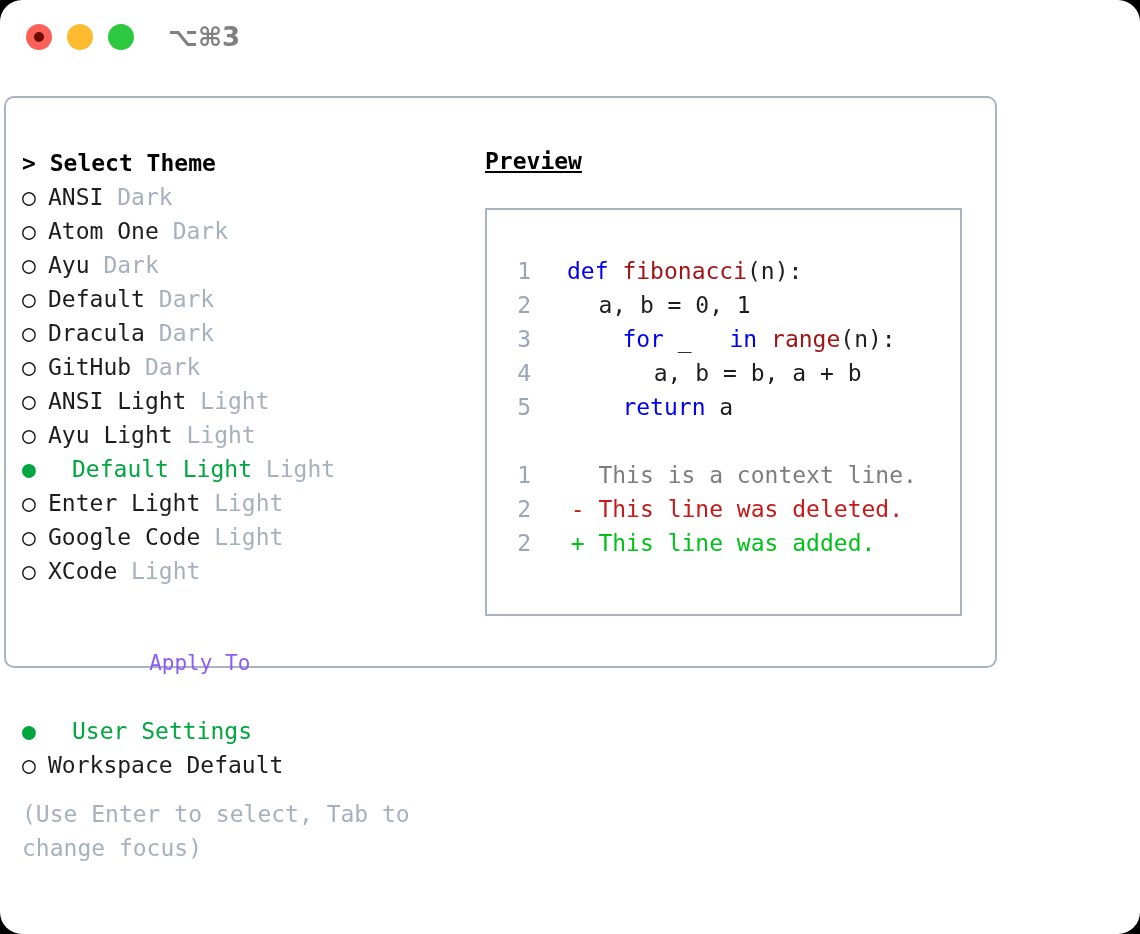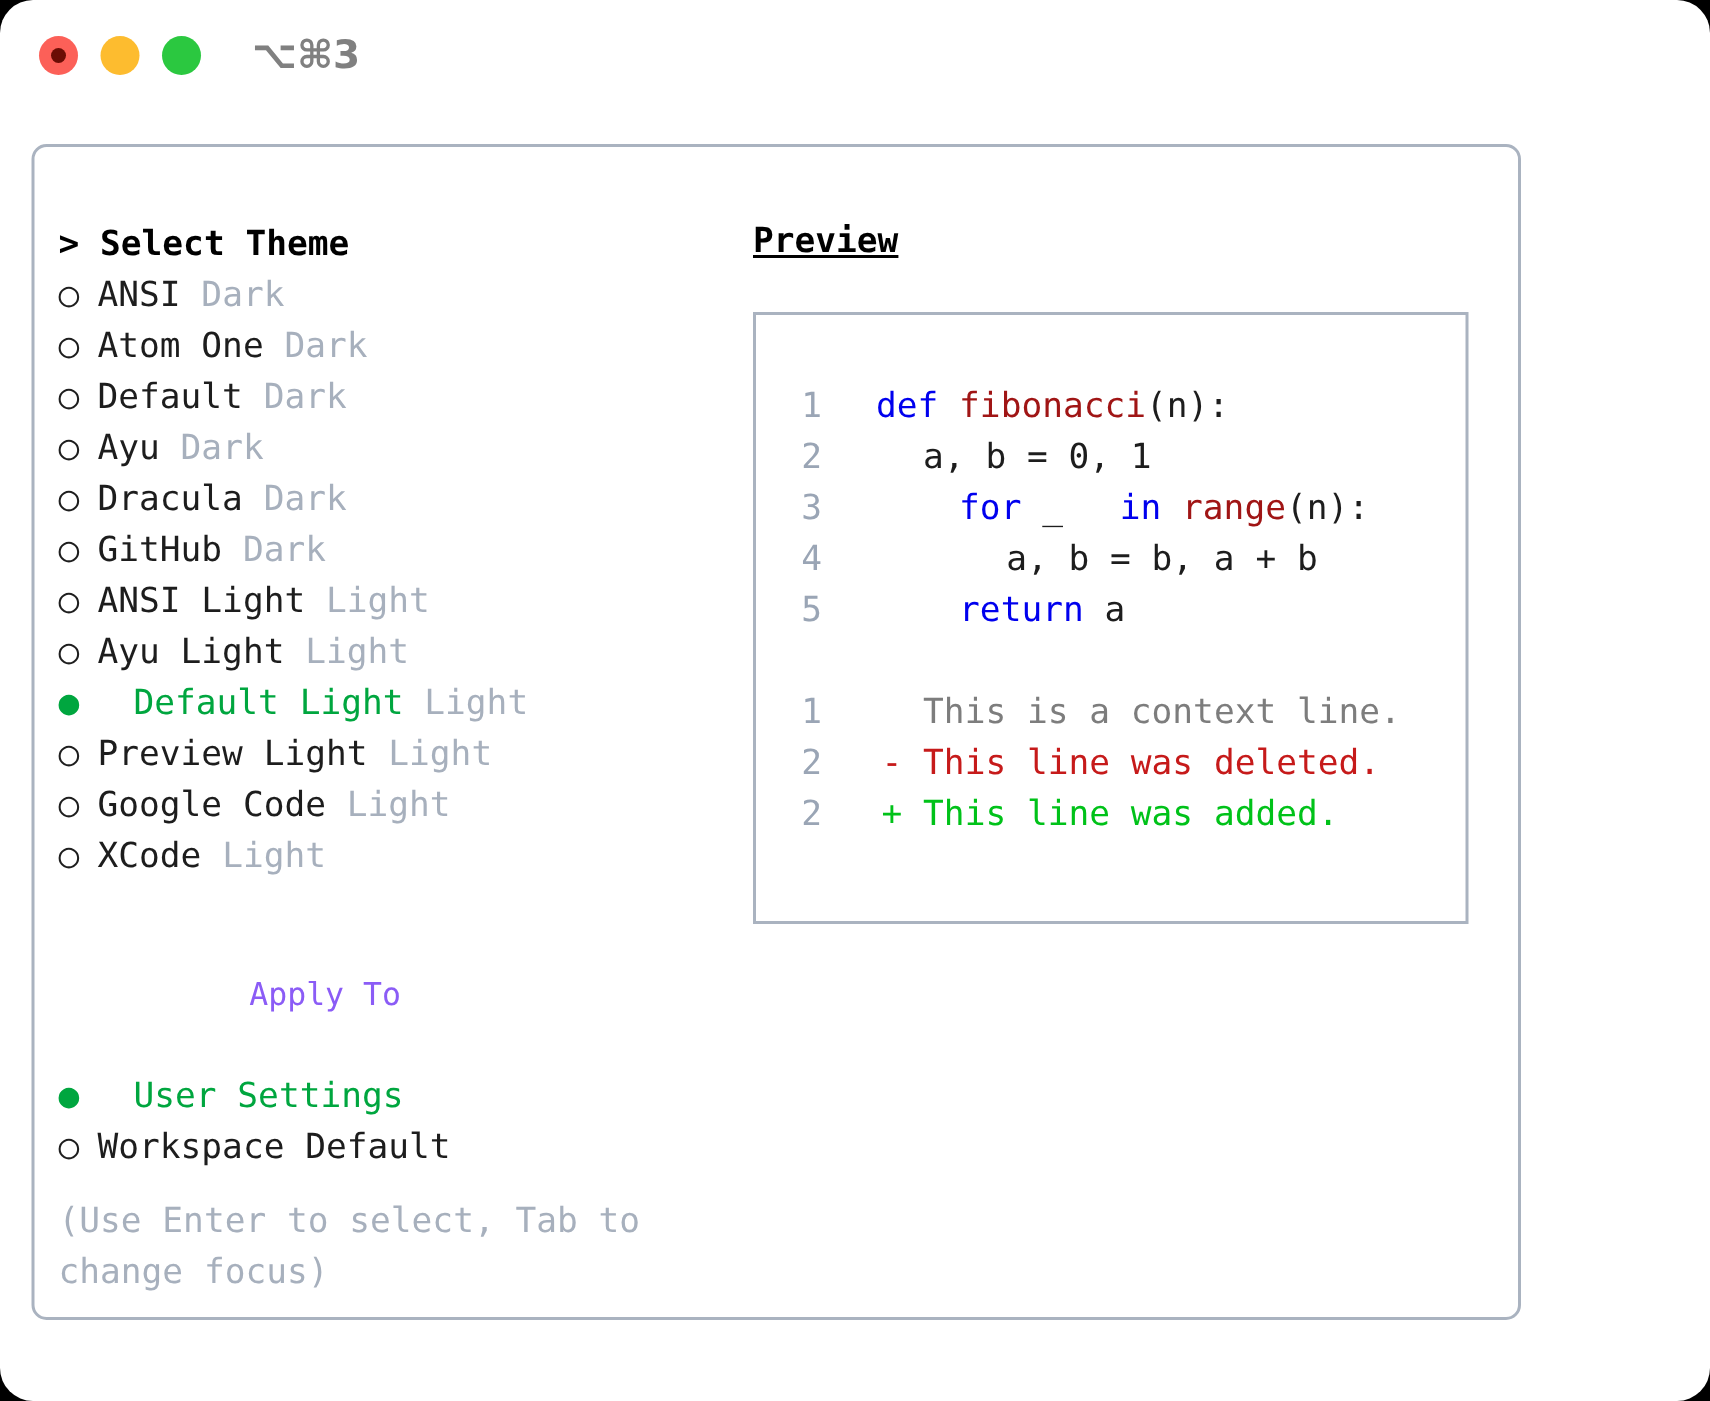--- a/index.html
+++ b/index.html
@@ -66,24 +66,24 @@
     font-size: 26px;
     font-weight: bold;
     color: #808080;
     letter-spacing: 0px;
     white-space: nowrap;
   }
 
   
   .window {
     position: absolute;
-    left: 21px;
+    left: 4px;
     top: 96px;
     width: 993px;
-    height: 784px;
+    height: 572px;
     border: 2px solid #aab3c0;
     border-radius: 10px;
     box-sizing: border-box;
     background: #ffffff;
   }
 
   
   .left-col {
     position: absolute;
     left: 16px;
@@ -186,28 +186,28 @@
 
   <div class="window">
 
     <div class="left-col">
 
       <div class="row header">&gt; Select Theme</div>
 
       <div id="theme-list">
           <div class="row"><span class="bullet circle">○</span><span class="item-name">ANSI</span><span class="tag"> Dark</span></div>
           <div class="row"><span class="bullet circle">○</span><span class="item-name">Atom One</span><span class="tag"> Dark</span></div>
+          <div class="row"><span class="bullet circle">○</span><span class="item-name">Ayu</span><span class="tag"> Dark</span></div>
           <div class="row"><span class="bullet circle">○</span><span class="item-name">Default</span><span class="tag"> Dark</span></div>
-          <div class="row"><span class="bullet circle">○</span><span class="item-name">Ayu</span><span class="tag"> Dark</span></div>
           <div class="row"><span class="bullet circle">○</span><span class="item-name">Dracula</span><span class="tag"> Dark</span></div>
           <div class="row"><span class="bullet circle">○</span><span class="item-name">GitHub</span><span class="tag"> Dark</span></div>
           <div class="row"><span class="bullet circle">○</span><span class="item-name">ANSI Light</span><span class="tag"> Light</span></div>
           <div class="row"><span class="bullet circle">○</span><span class="item-name">Ayu Light</span><span class="tag"> Light</span></div>
           <div class="row"><span class="bullet dot">●</span><span class="item-name selected">Default Light</span><span class="tag"> Light</span></div>
-          <div class="row"><span class="bullet circle">○</span><span class="item-name">Preview Light</span><span class="tag"> Light</span></div>
+          <div class="row"><span class="bullet circle">○</span><span class="item-name">Enter Light</span><span class="tag"> Light</span></div>
           <div class="row"><span class="bullet circle">○</span><span class="item-name">Google Code</span><span class="tag"> Light</span></div>
           <div class="row"><span class="bullet circle">○</span><span class="item-name">XCode</span><span class="tag"> Light</span></div>
         </div>
 
       <div class="section-gap"></div>
 
       <div class="subhead">
         <span class="bullet"> </span><span>Apply To</span>
       </div>
 

